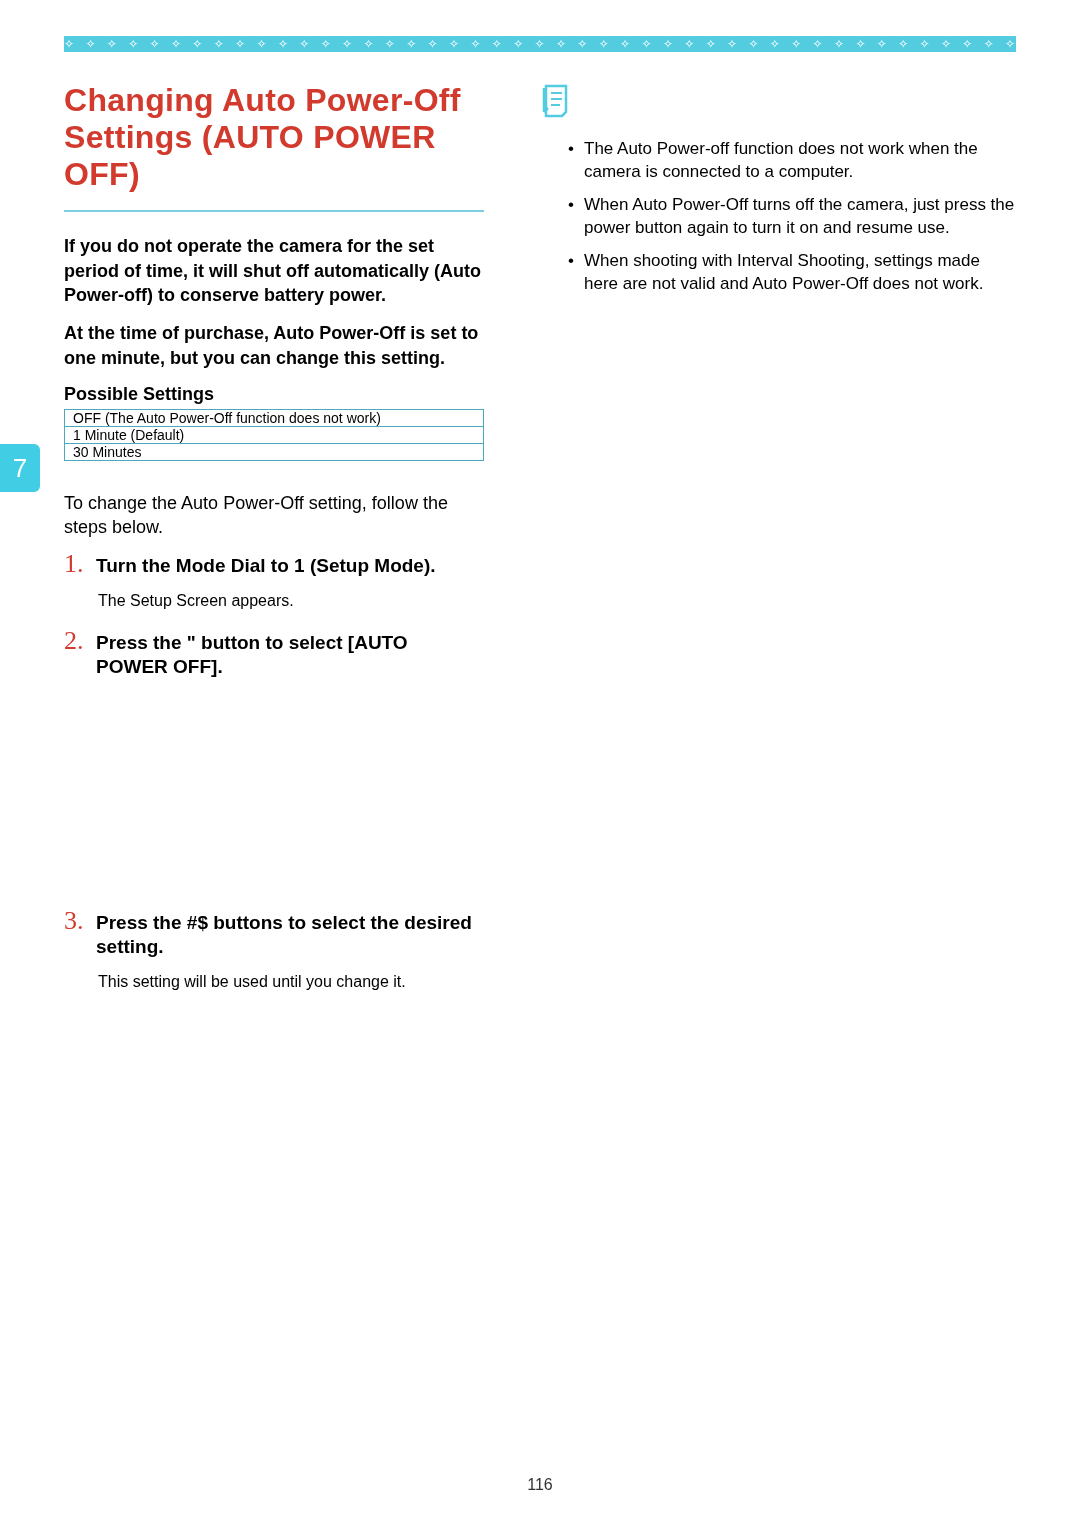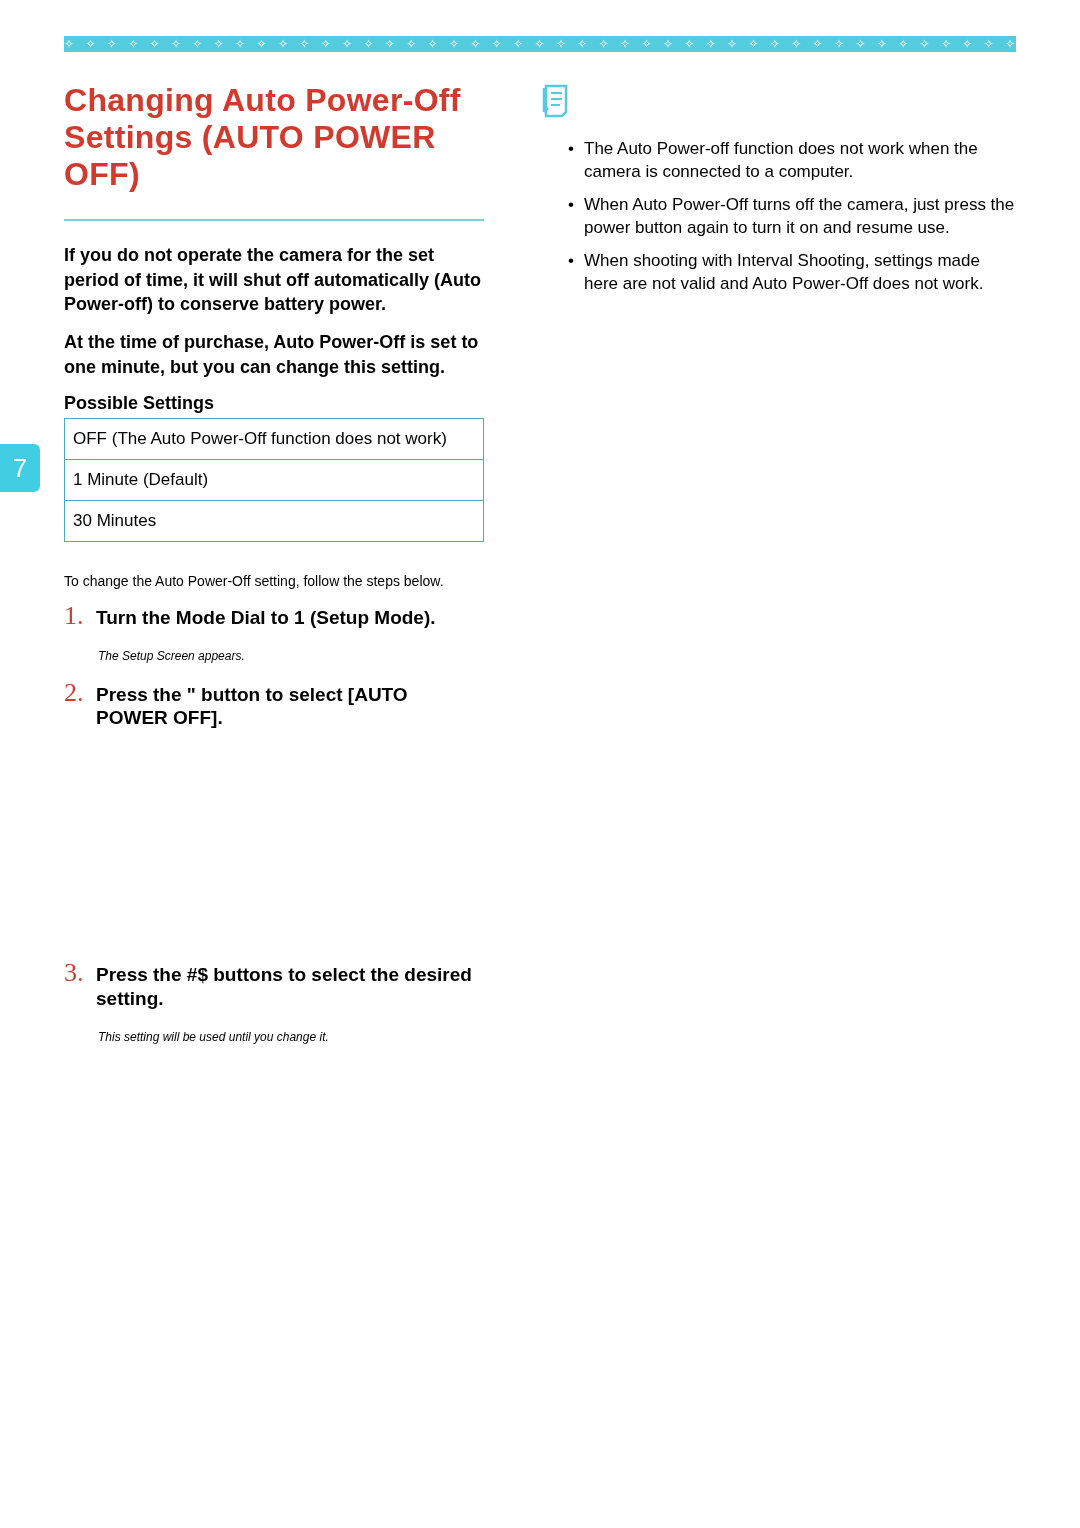--- a/index.html
+++ b/index.html
@@ -40,21 +40,21 @@
     width: 420px;
     flex: 0 0 420px;
   }
   .col-right {
     flex: 1;
   }
   h1.title {
     color: #d23a2e;
     font-size: 32px;
     font-weight: 800;
-    margin: 0 0 27px 0;
+    margin: 0 0 18px 0;
     line-height: 1.15;
     letter-spacing: 0.3px;
   }
   .title-rule {
     height: 2px;
     background: #7bcfe0;
     margin-bottom: 22px;
   }
   p.body {
     font-size: 18px;
@@ -68,25 +68,25 @@
     margin: 14px 0 4px 0;
   }
   table.settings {
     border-collapse: collapse;
     width: 100%;
     border: 1px solid #4aa9bb;
     margin-bottom: 4px;
   }
   table.settings td {
     border: 1px solid #4aa9bb;
-    padding: 10px 8px;
-    font-size: 17px;
+    padding: 0 8px;
+    font-size: 14px;
   }
   .steps-intro {
-    font-size: 14px;
+    font-size: 18px;
     line-height: 1.35;
     margin: 30px 0 12px 0;
   }
   .step {
     margin-bottom: 16px;
   }
   .step-row {
     display: flex;
     align-items: baseline;
     gap: 10px;
@@ -99,24 +99,23 @@
     min-width: 22px;
     line-height: 1;
   }
   .step-title {
     font-size: 19px;
     font-weight: 700;
     line-height: 1.25;
   }
   .step-body {
     margin-left: 34px;
-    font-size: 12px;
-    line-height: 1.35;
-    margin-top: 18px;
-    font-style: italic;
+    font-size: 16px;
+    line-height: 1.35;
+    margin-top: 12px;
   }
   .step3 {
     margin-top: 230px;
   }
   .note-icon {
     color: #54cce0;
     font-size: 36px;
     margin-bottom: 14px;
     line-height: 1;
   }
@@ -236,13 +235,14 @@
         <li>The Auto Power-off function does not work when the camera is connected to a computer.</li>
         <li>When Auto Power-Off turns off the camera, just press the power button again to turn it on and resume use.</li>
         <li>When shooting with Interval Shooting, settings made here are not valid and Auto Power-Off does not work.</li>
       </ul>
     </div>
 
   </div>
 
   <div class="chapter-tab">7</div>
 
+  <div class="page-number">116</div>
 </div>
 
 </body></html>

